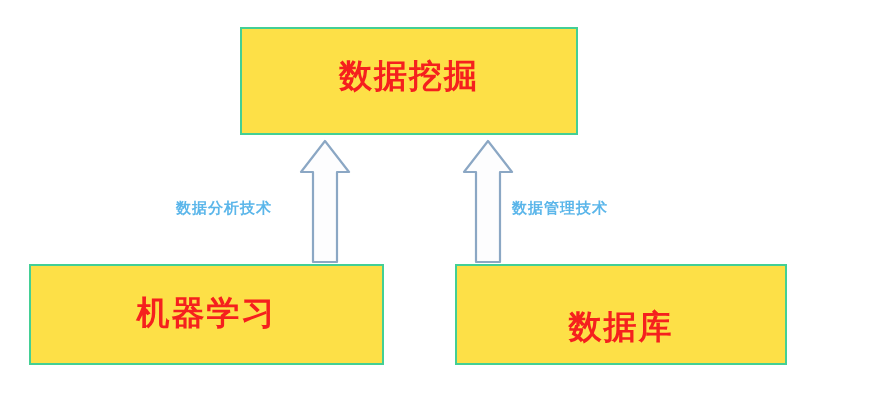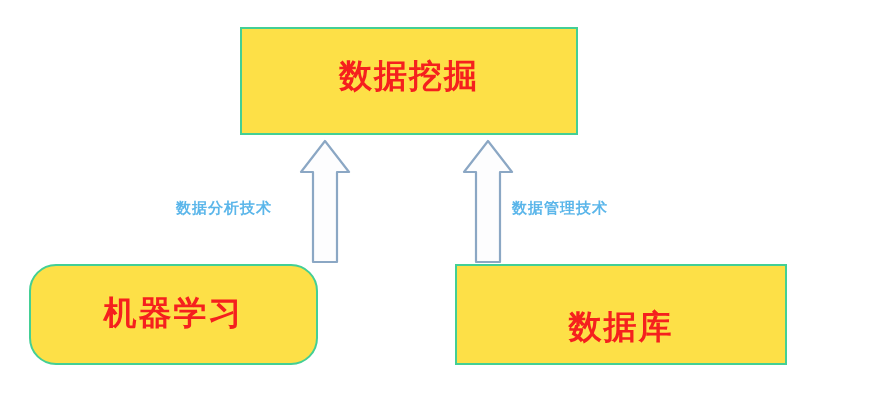--- a/index.html
+++ b/index.html
@@ -41,23 +41,22 @@
     height: 108px;
   }
   #node-data-mining .node-label {
     font-size: 33px;
     transform: translateY(-6px);
   }
 
   #node-machine-learning {
     left: 29px;
     top: 264px;
-    width: 289px;
+    width: 355px;
     height: 101px;
-    border-radius: 27px;
   }
   #node-machine-learning .node-label {
     font-size: 33px;
     transform: translateY(-2px);
   }
 
   #node-database {
     left: 455px;
     top: 264px;
     width: 332px;

